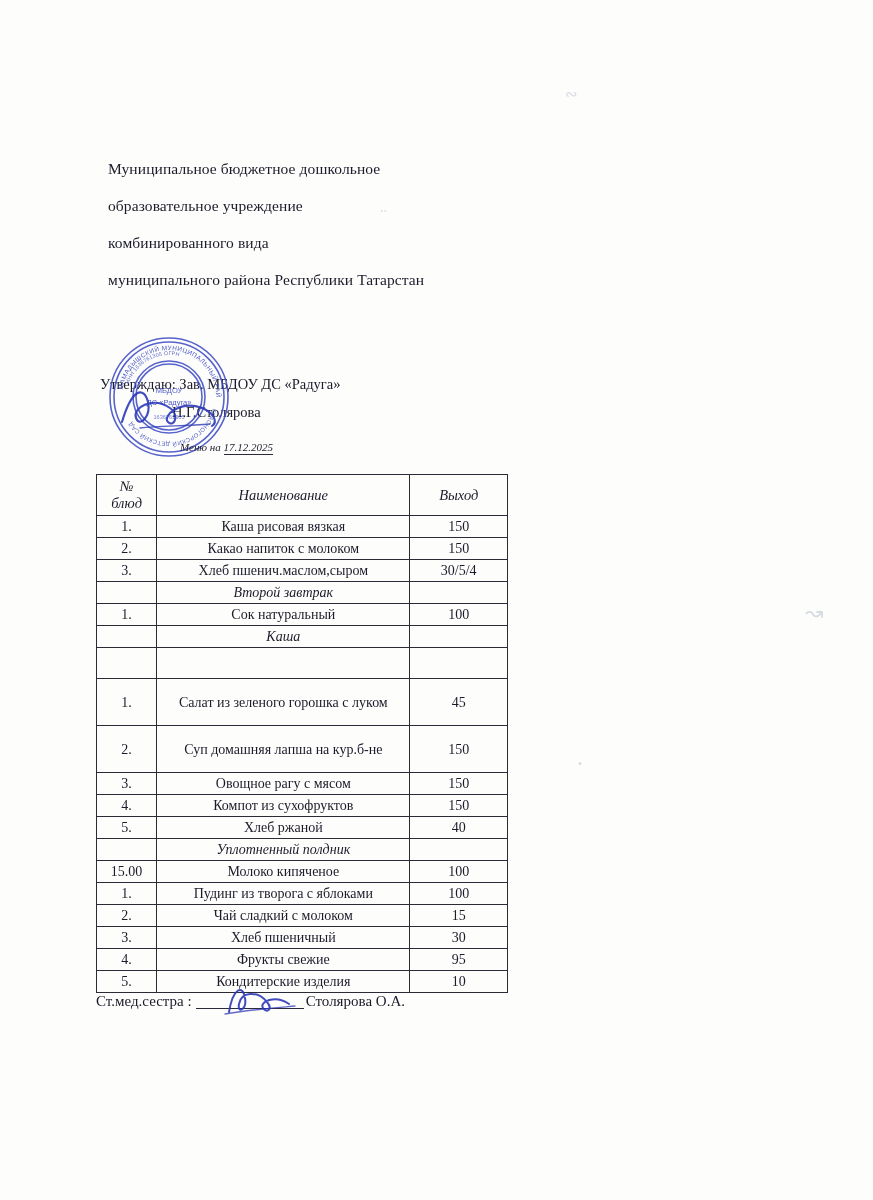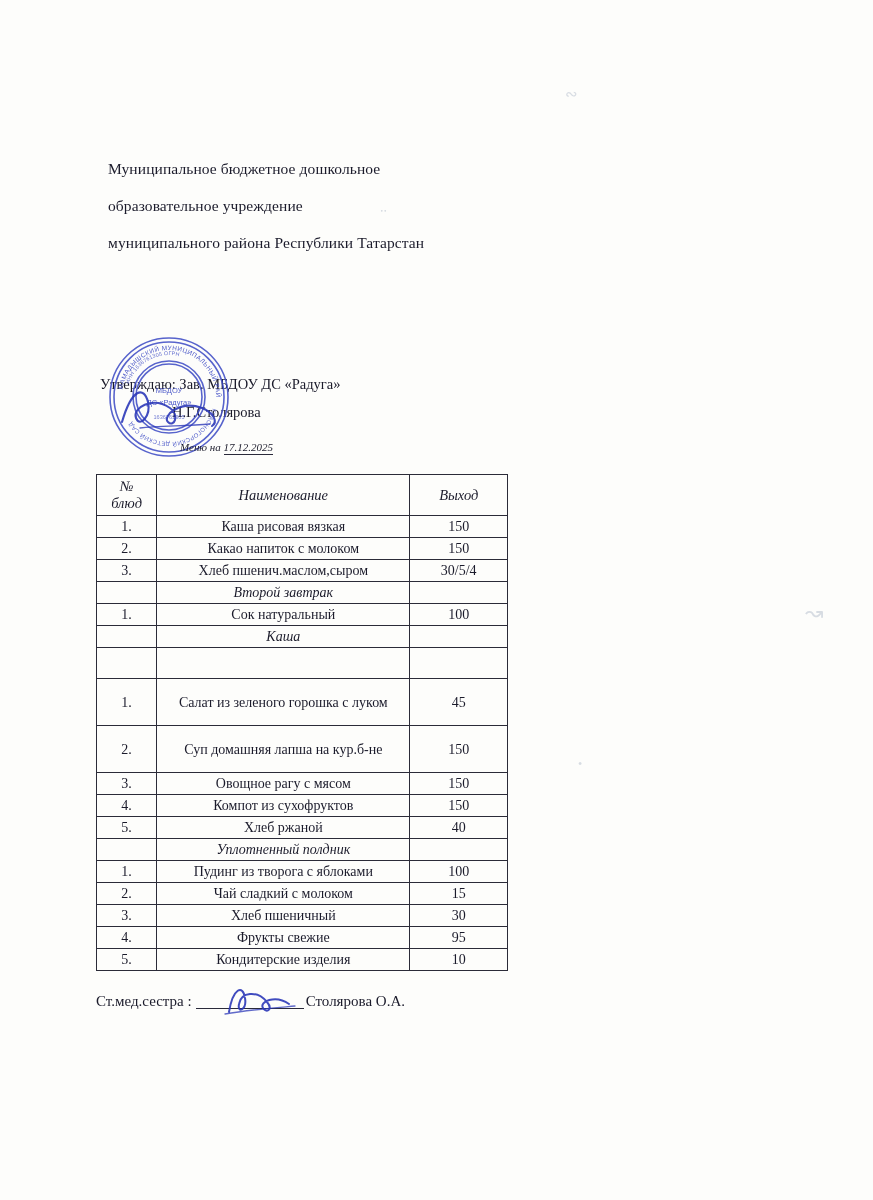--- a/index.html
+++ b/index.html
@@ -140,20 +140,21 @@
 <div class="page">
 
   <div class="artifact" style="left:565px; top:85px; font-size:15px;">∾</div>
   <div class="artifact" style="left:380px; top:200px; font-size:13px;">‍‧‧</div>
   <div class="artifact" style="left:805px; top:600px; font-size:22px;">↝</div>
   <div class="artifact" style="left:578px; top:757px; font-size:12px;">•</div>
 
   <div class="header-block">
     <div class="header-line">Муниципальное бюджетное дошкольное</div>
     <div class="header-line">образовательное учреждение</div>
+    <div class="header-line">комбинированного вида</div>
     <div class="header-line">муниципального района Республики Татарстан</div>
   </div>
 
   <div class="approve-block">
     <div class="approve-line">Утверждаю: Зав. МБДОУ ДС «Радуга»</div>
     <div class="approve-line approve-name">Н.Г.Столярова</div>
   </div>
 
   <div class="stamp">
     <svg width="128" height="128" viewBox="0 0 128 128" aria-hidden="true">
@@ -270,20 +271,25 @@
           <td>5.</td>
           <td>Хлеб ржаной</td>
           <td>40</td>
         </tr>
         <tr class="section-row">
           <td></td>
           <td>Уплотненный полдник</td>
           <td></td>
         </tr>
         <tr>
+          <td>15.00</td>
+          <td>Молоко кипяченое</td>
+          <td>100</td>
+        </tr>
+        <tr>
           <td>1.</td>
           <td>Пудинг из творога  с яблоками</td>
           <td>100</td>
         </tr>
         <tr>
           <td>2.</td>
           <td>Чай сладкий с молоком</td>
           <td>15</td>
         </tr>
         <tr>

